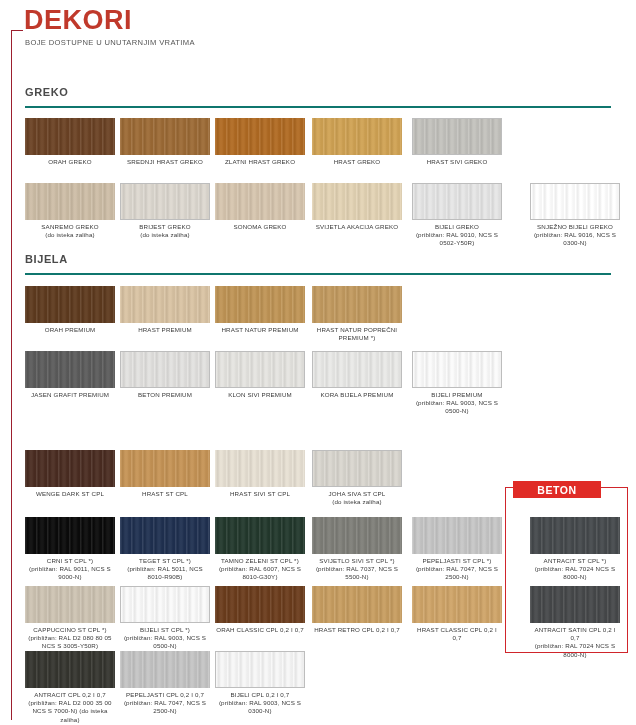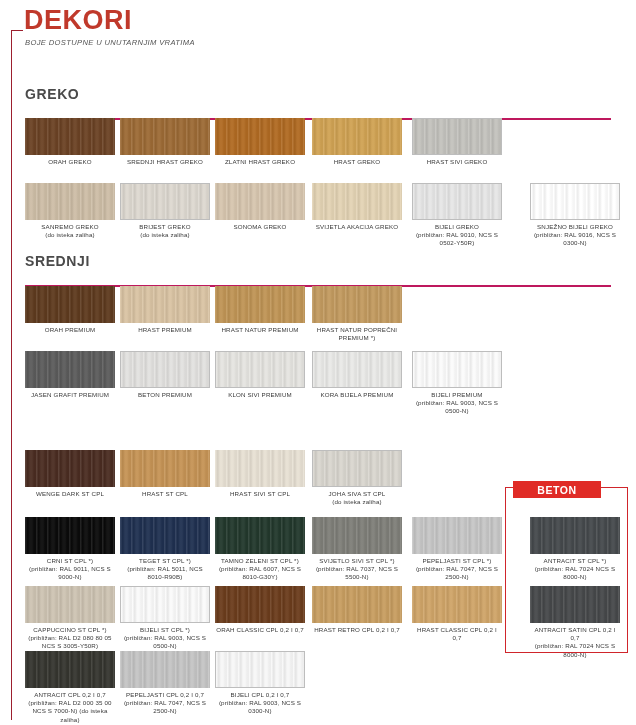--- a/index.html
+++ b/index.html
@@ -29,30 +29,29 @@
     position:absolute; left:24px; top:6px;
     margin:0;
     font-size:27px; font-weight:bold; letter-spacing:.5px;
     color:#c0392b;
     line-height:1.1;
   }
   #subtitle {
     position:absolute; left:25px; top:38px;
     font-size:7.6px; letter-spacing:.35px; color:#555;
     text-transform:uppercase;
-    font-style:italic;
   }
 
   .section { position:absolute; left:0; width:636px; }
   .section-head {
     margin:0 0 0 25px; width:586px;
-    font-size:14px; font-weight:bold; letter-spacing:.6px;
+    font-size:11px; font-weight:bold; letter-spacing:.6px;
     color:#4a4a4a;
-    padding-bottom:16px;
-    border-bottom:2px solid #be185d;
+    padding-bottom:8px;
+    border-bottom:2px solid #0f766e;
   }
 
   .row { position:absolute; left:25px; width:600px; }
   .cell { position:absolute; width:90px; text-align:center; }
   .swatch {
     width:90px; height:37px; display:block;
     background-size:cover; background-position:center;
   }
   .swatch.bordered { border:1px solid #bdbdbd; }
   .cap {
@@ -138,21 +137,21 @@
         <div class="swatch bordered" style="background-color: rgb(230, 230, 230); background-image: repeating-linear-gradient(90deg, rgba(255, 255, 255, 0.1) 0px, rgba(255, 255, 255, 0.1) 1px, rgba(0, 0, 0, 0.07) 2px, rgba(0, 0, 0, 0.07) 3px, rgba(255, 255, 255, 0.05) 5px, rgba(255, 255, 255, 0.05) 7px, rgba(0, 0, 0, 0.04) 9px, rgba(0, 0, 0, 0.04) 11px);"></div>
         <div class="cap">BIJELI GREKO<span class="sub">(približan: RAL 9010, NCS S 0502-Y50R)</span></div>
       </div>
       <div class="cell" style="left: 505px;">
         <div class="swatch bordered" style="background-color: rgb(255, 255, 255); background-image: repeating-linear-gradient(90deg, rgba(255, 255, 255, 0.1) 0px, rgba(255, 255, 255, 0.1) 1px, rgba(0, 0, 0, 0.07) 2px, rgba(0, 0, 0, 0.07) 3px, rgba(255, 255, 255, 0.05) 5px, rgba(255, 255, 255, 0.05) 7px, rgba(0, 0, 0, 0.04) 9px, rgba(0, 0, 0, 0.04) 11px);"></div>
         <div class="cap">SNJEŽNO BIJELI GREKO<span class="sub">(približan: RAL 9016, NCS S 0300-N)</span></div>
       </div>
     </div>
 
   <div class="section" style="top:253px;">
-    <div class="section-head">SREDNJI</div>
+    <div class="section-head">BIJELA</div>
   </div>
   <div class="row" style="top:286px;">
       <div class="cell" style="left: 0px;">
         <div class="swatch" style="background-color: rgb(94, 58, 30); background-image: repeating-linear-gradient(90deg, rgba(255, 255, 255, 0.1) 0px, rgba(255, 255, 255, 0.1) 1px, rgba(0, 0, 0, 0.07) 2px, rgba(0, 0, 0, 0.07) 3px, rgba(255, 255, 255, 0.05) 5px, rgba(255, 255, 255, 0.05) 7px, rgba(0, 0, 0, 0.04) 9px, rgba(0, 0, 0, 0.04) 11px);"></div>
         <div class="cap">ORAH PREMIUM</div>
       </div>
       <div class="cell" style="left: 95px;">
         <div class="swatch" style="background-color: rgb(217, 195, 163); background-image: repeating-linear-gradient(90deg, rgba(255, 255, 255, 0.1) 0px, rgba(255, 255, 255, 0.1) 1px, rgba(0, 0, 0, 0.07) 2px, rgba(0, 0, 0, 0.07) 3px, rgba(255, 255, 255, 0.05) 5px, rgba(255, 255, 255, 0.05) 7px, rgba(0, 0, 0, 0.04) 9px, rgba(0, 0, 0, 0.04) 11px);"></div>
         <div class="cap">HRAST PREMIUM</div>
       </div>

